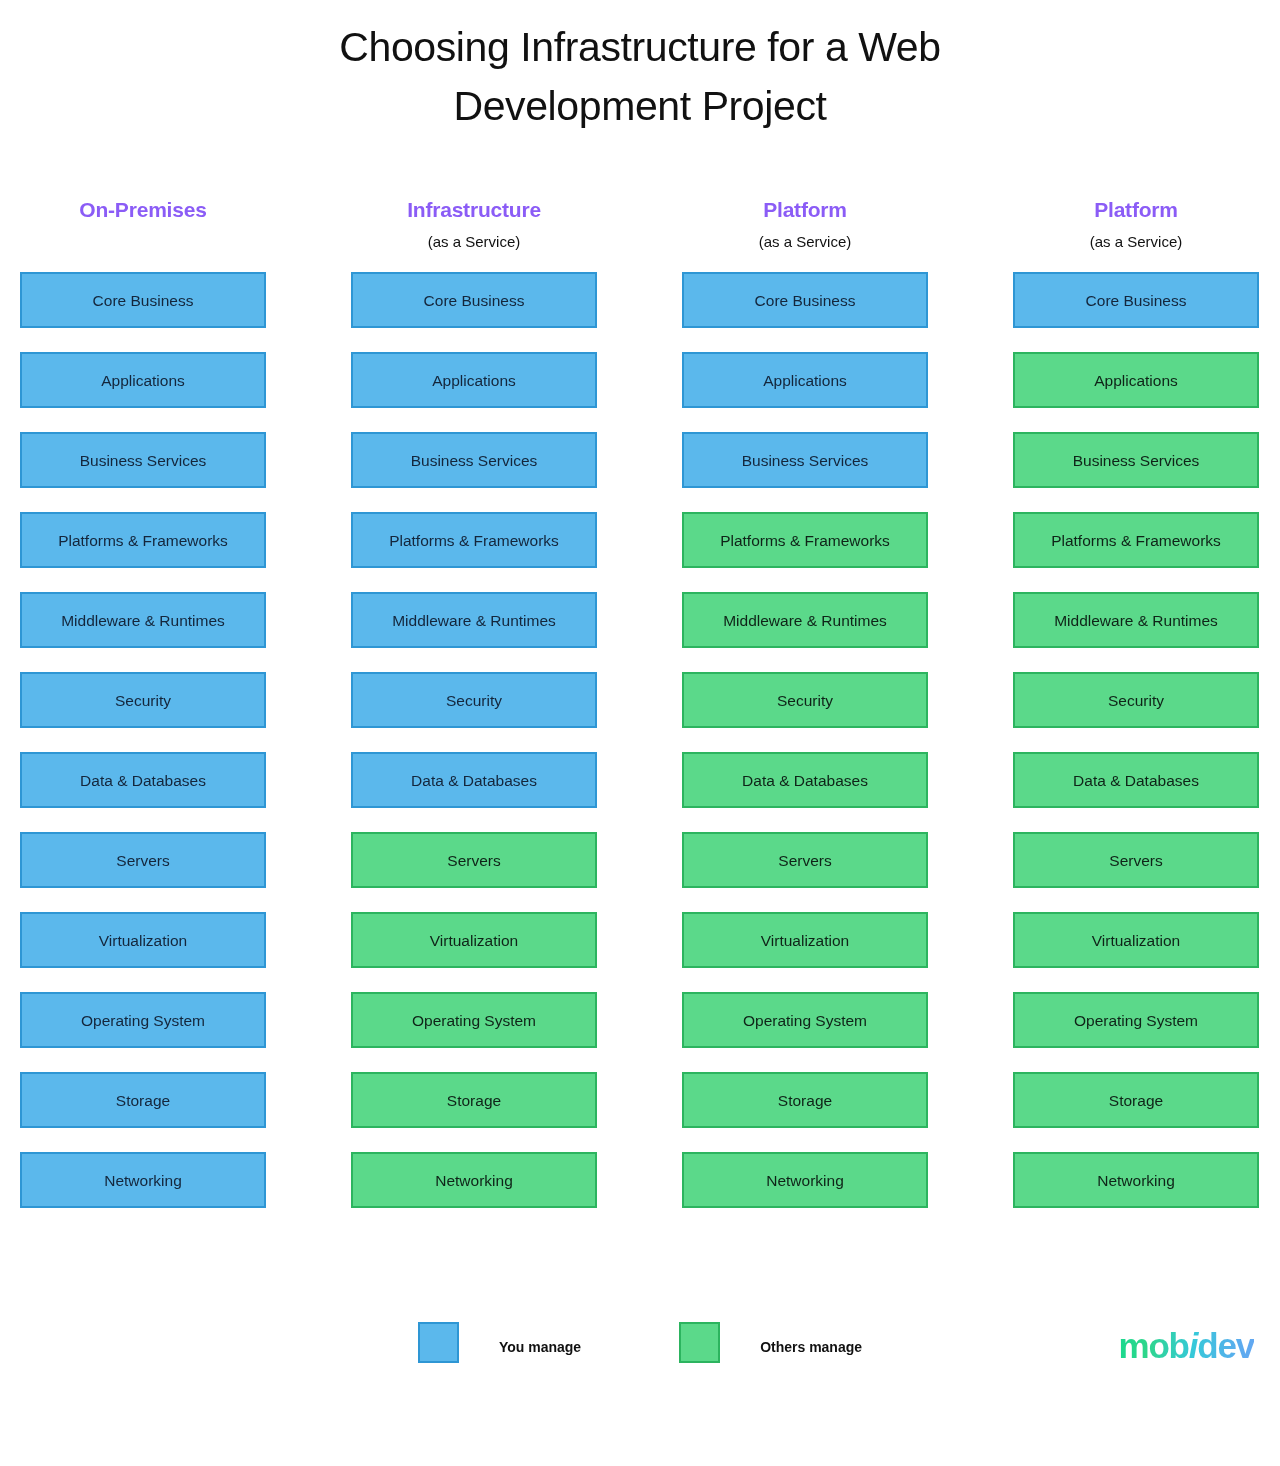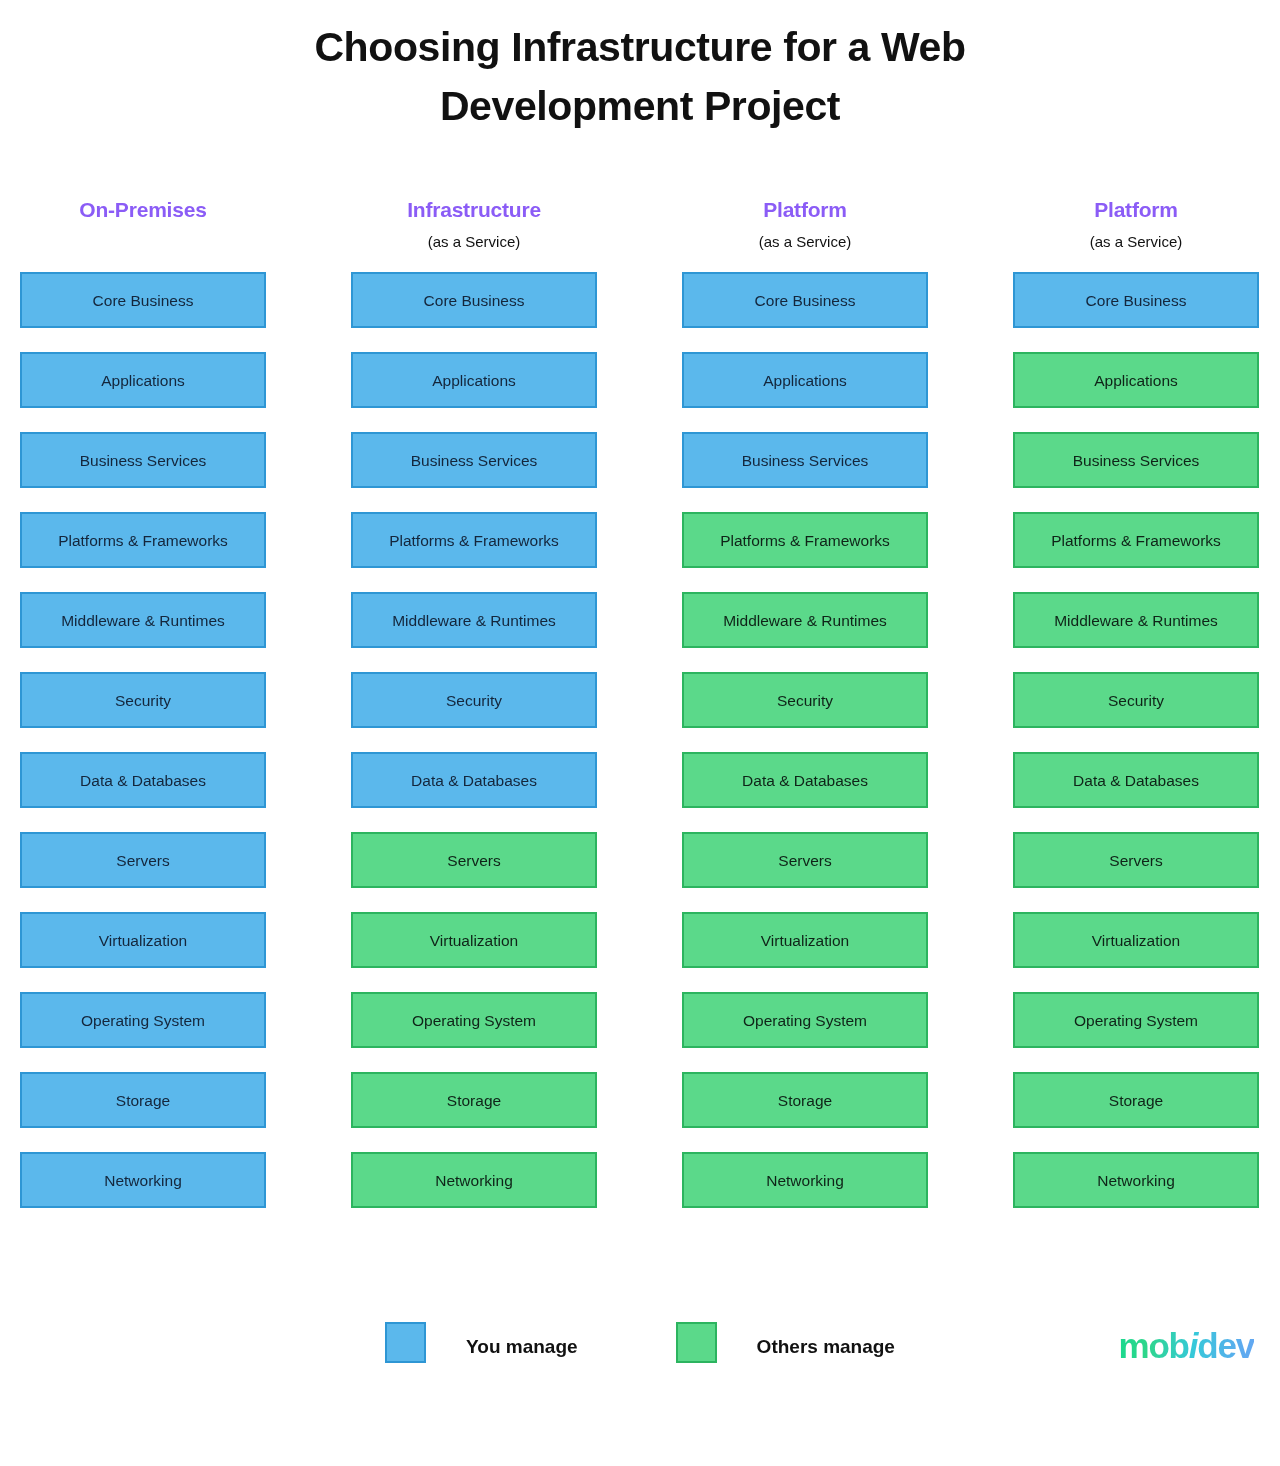--- a/index.html
+++ b/index.html
@@ -19,21 +19,21 @@
   }
 
   
   .title {
     width: 820px;
     margin: 0 auto;
     padding-top: 18px;
     text-align: center;
     font-size: 41px;
     line-height: 1.45;
-    font-weight: bold;
+    font-weight: normal;
     letter-spacing: -0.4px;
     color: #111111;
   }
 
   
   .chart {
     position: absolute;
     top: 196px;
     left: 20px;
     width: 1240px;
@@ -117,21 +117,21 @@
   }
   .swatch.manage-you {
     background: #5BB8EC;
     border-color: #2E96D4;
   }
   .swatch.manage-others {
     background: #5BD98A;
     border-color: #2CB45F;
   }
   .legend-label {
-    font-size: 19px;
+    font-size: 14px;
     font-weight: bold;
     color: #111111;
     margin-top: 8px;
   }
 
   
   .logo {
     position: absolute;
     top: 1328px;
     right: 26px;

